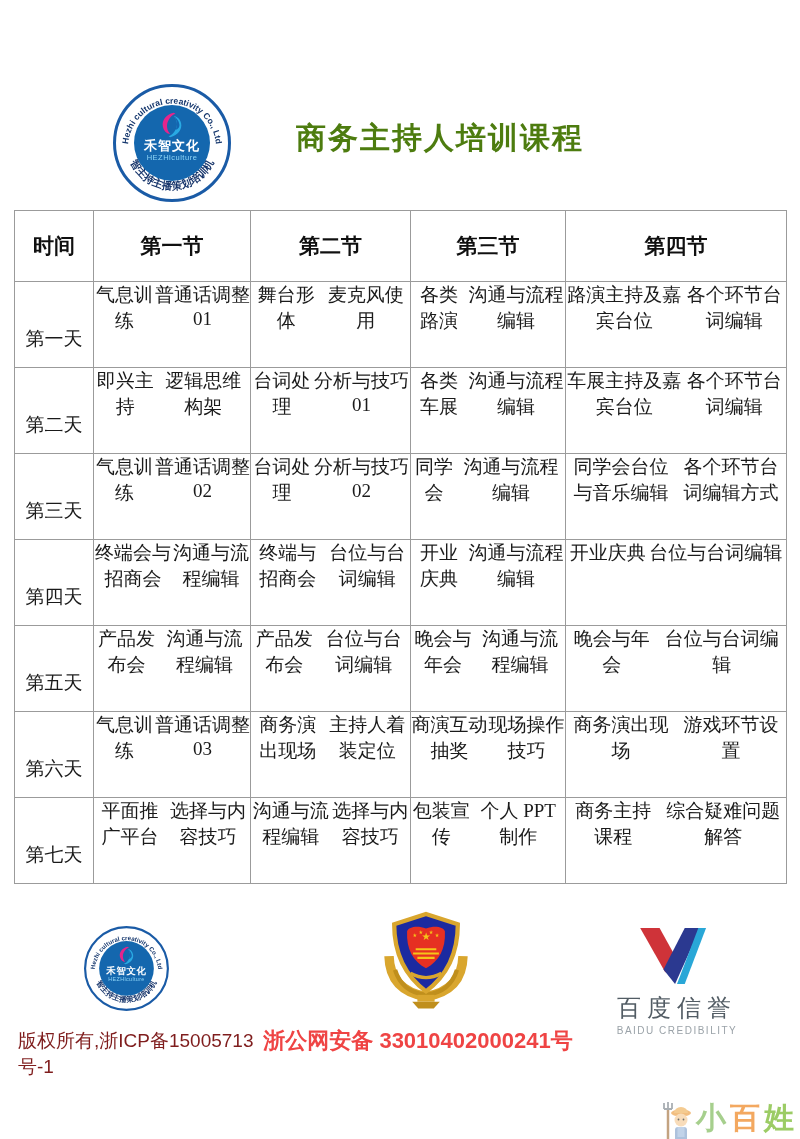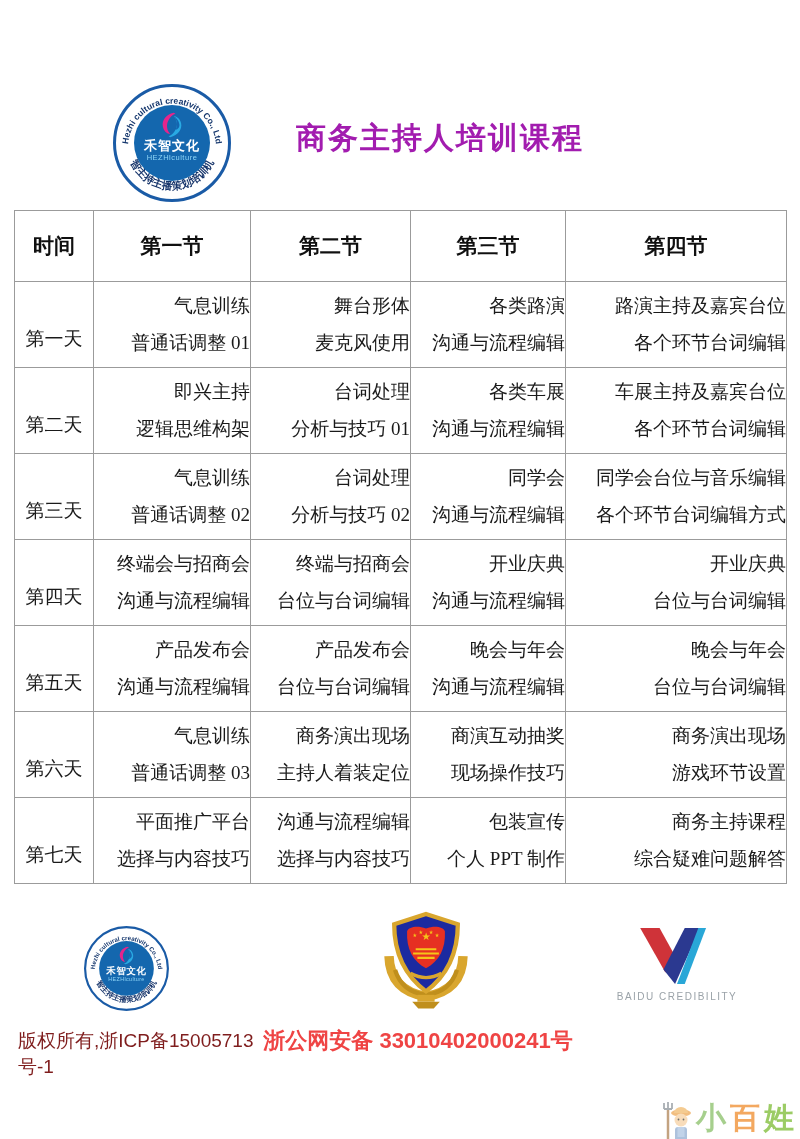--- a/index.html
+++ b/index.html
@@ -26,35 +26,35 @@
              font-family:"Liberation Sans","DejaVu Sans",sans-serif; line-height:15px; }
   .logo-en { color:#8fd6f7; font-size:7.5px; letter-spacing:0.5px;
              font-family:"Liberation Sans","DejaVu Sans",sans-serif; line-height:9px; }
   .logo.header-logo { left:113px; top:84px; }
   .logo-small-wrap { position:absolute; left:84px; top:926px; width:86px; height:86px; }
   .logo-small-wrap .logo { transform:scale(0.72); transform-origin:0 0; left:0; top:0; }
 
   
   .page-title {
     position:absolute; left:250px; top:118px; width:380px; text-align:center;
-    font-size:30px; font-weight:bold; letter-spacing:2px; color:#a21caf;
+    font-size:30px; font-weight:bold; letter-spacing:2px; color:#4d7c0f;
   }
 
   
   table.course {
     position:absolute; left:14px; top:210px; width:772px;
     border-collapse:collapse; table-layout:fixed;
   }
   table.course th, table.course td {
     border:1px solid #9b9b9b; padding:0; vertical-align:middle; text-align:center;
   }
   table.course th { height:71px; font-size:21px; font-weight:600; color:#101010;border-radius:25px; }
   table.course td { height:85px; font-size:19px; color:#1a1a1a; }
-  .two-line { height:85px; display:flex; flex-direction:column;
-              justify-content:space-evenly; align-items:flex-end; }
+  .two-line { height:85px; display:flex; flex-direction:row;
+              justify-content:space-evenly; align-items:flex-start; }
   .day-wrap { height:85px; display:flex; align-items:flex-end;
               justify-content:center; padding-bottom:15px; }
   .col-time { width:79px; } .col-s1 { width:157px; } .col-s2 { width:160px; }
   .col-s3 { width:155px; } .col-s4 { width:221px; }
 
   
   .sans { font-family:"Liberation Sans","DejaVu Sans",sans-serif; }
   .copyright {
     position:absolute; left:18px; top:1028px; width:250px;
     font-size:19px; color:#7f1d1d; letter-spacing:0;
@@ -382,20 +382,21 @@
 </svg>
 
 <div class="police-record sans">浙公网安备 33010402000241号</div>
 
 <div class="baidu-block sans">
   <svg class="baidu-v" viewBox="0 0 80 64">
     <polygon points="2,4 22,4 38,33 28,50" fill="#cf3339"></polygon>
     <polygon points="26,47 48,4 64,4 38,62" fill="#2b3990"></polygon>
     <polygon points="62,4 70,4 48,62 40,62" fill="#29a7d7"></polygon>
   </svg>
+  <div class="baidu-cn">百度信誉</div>
   <div class="baidu-en">BAIDU CREDIBILITY</div>
 </div>
 
 <div class="watermark sans">
   <svg class="wm-farmer" viewBox="0 0 32 58">
     <line x1="6" y1="8" x2="6" y2="52" stroke="#b9936c" stroke-width="2.5"></line>
     <path d="M2,8 v-6 M6,8 v-7 M10,8 v-6 M2,8 h8" stroke="#9aa0a6" stroke-width="1.8" fill="none"></path>
     <ellipse cx="19" cy="12" rx="10" ry="3.5" fill="#f0b36a"></ellipse>
     <path d="M12,12 a7,6 0 0 1 14,0 Z" fill="#f3c27e"></path>
     <circle cx="19" cy="19" r="6.5" fill="#f7d7ae"></circle>

